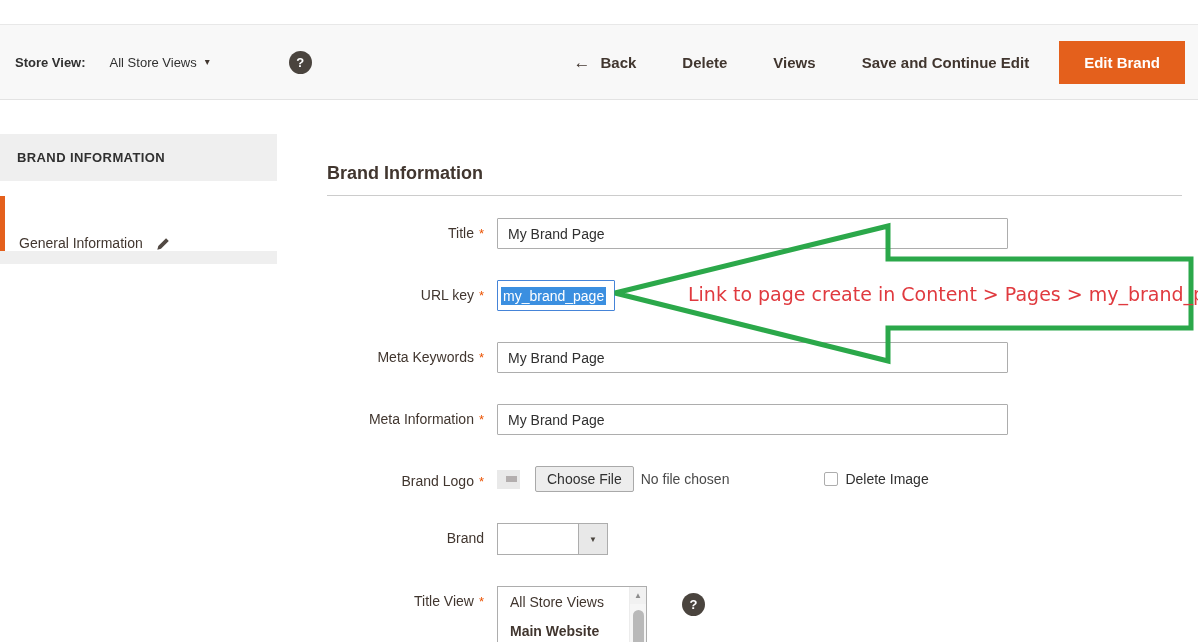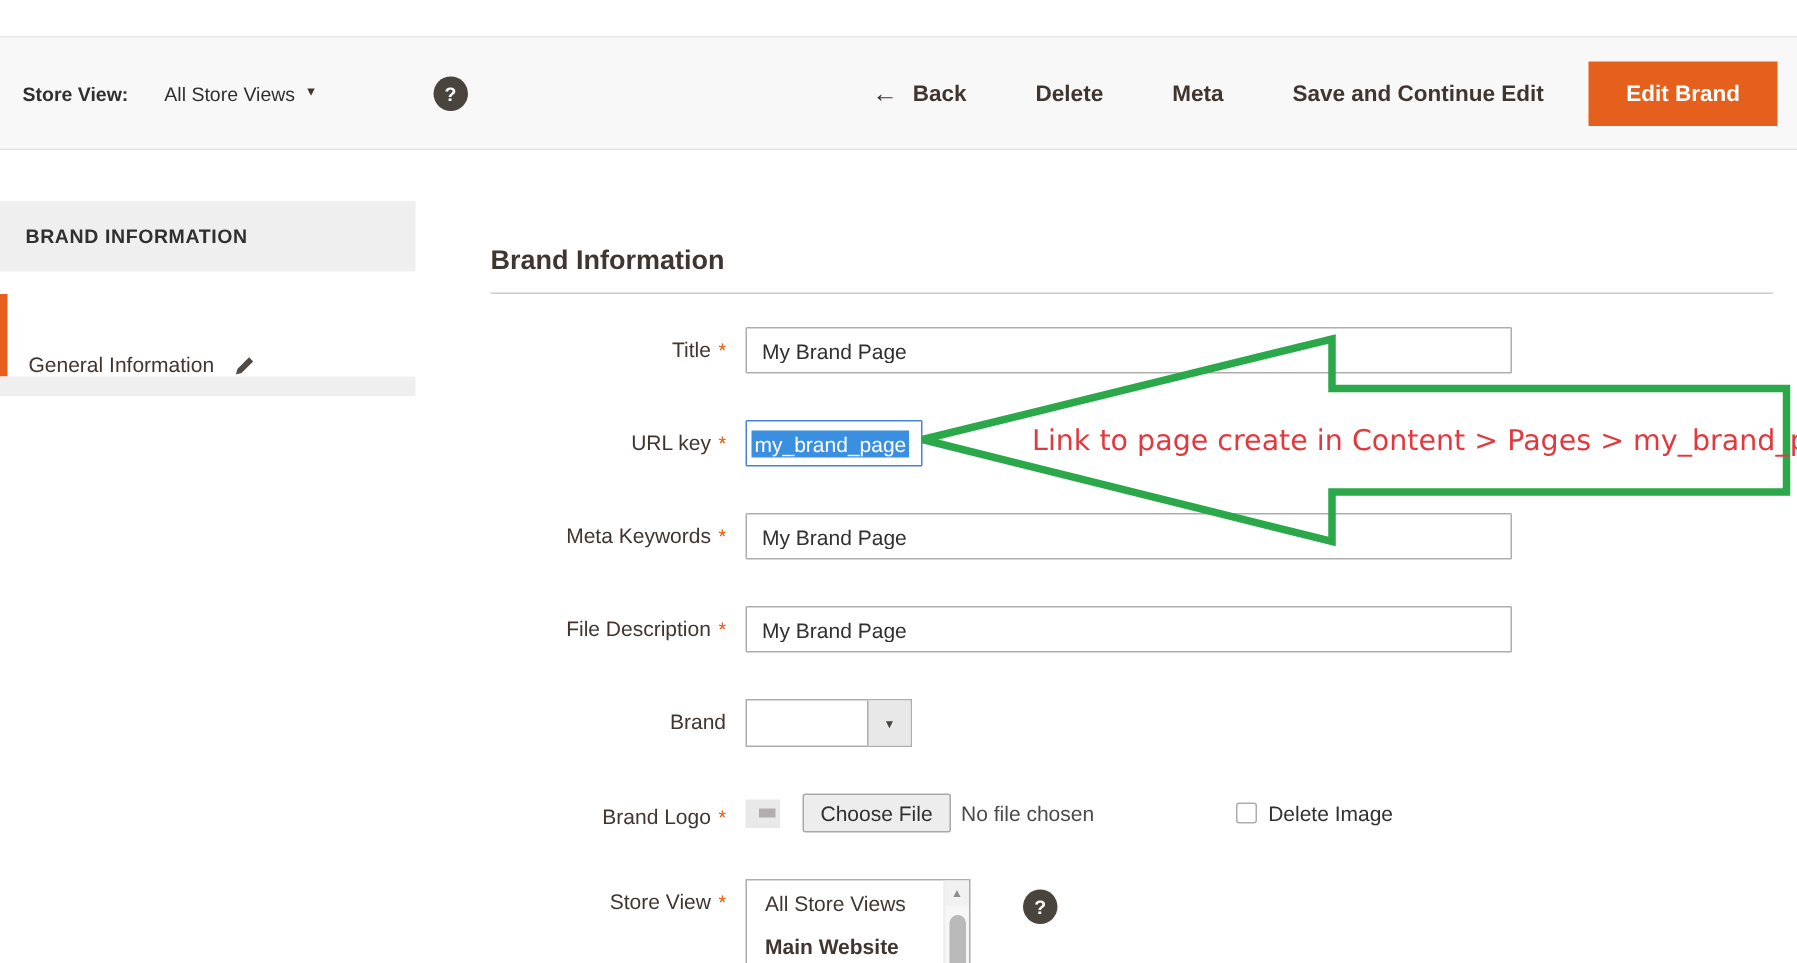--- a/index.html
+++ b/index.html
@@ -143,21 +143,21 @@
       <span class="caret-down">▾</span>
     </div>
     <div class="help-badge">?</div>
 
     <div class="actions">
       <button class="action-link">
         <span class="back-arrow">←</span>
         <span>Back</span>
       </button>
       <button class="action-link">Delete</button>
-      <button class="action-link">Meta</button>
+      <button class="action-link">Views</button>
       <button class="action-link">Save and Continue Edit</button>
       <button class="btn-primary">Edit Brand</button>
     </div>
   </div>
 
   <div class="sidenav">
     <div class="sidenav-header">BRAND INFORMATION</div>
     <div class="sidenav-item">
       <span class="sidenav-item-label">General Information</span>
       <span class="pencil-icon">
@@ -198,59 +198,59 @@
         <div class="label-col">
           <span>Meta Keywords</span><span class="req">*</span>
         </div>
         <div class="input-col">
           <input class="txt" type="text" value="My Brand Page" style="">
         </div>
       </div>
 
       <div class="row">
         <div class="label-col">
-          <span>File Description</span><span class="req">*</span>
+          <span>Meta Information</span><span class="req">*</span>
         </div>
         <div class="input-col">
           <input class="txt" type="text" value="My Brand Page" style="">
-        </div>
-      </div>
-
-      <div class="row">
-        <div class="label-col">
-          <span>Brand</span>
-        </div>
-        <div class="input-col">
-          <div class="select-box">
-            <span class="select-value"></span>
-            <span class="select-btn">
-              <span class="select-caret">▼</span>
-            </span>
-          </div>
         </div>
       </div>
 
       <div class="row logo-row">
         <div class="label-col">
           <span>Brand Logo</span><span class="req">*</span>
         </div>
         <div class="input-col">
           <div class="thumb"></div>
           <button class="choose-file">Choose File</button>
           <span class="no-file">No file chosen</span>
           <span class="delete-wrap">
             <input type="checkbox" class="checkbox" style="">
             <span class="delete-label">Delete Image</span>
           </span>
         </div>
       </div>
 
       <div class="row">
         <div class="label-col">
-          <span>Store View</span><span class="req">*</span>
+          <span>Brand</span>
+        </div>
+        <div class="input-col">
+          <div class="select-box">
+            <span class="select-value"></span>
+            <span class="select-btn">
+              <span class="select-caret">▼</span>
+            </span>
+          </div>
+        </div>
+      </div>
+
+      <div class="row">
+        <div class="label-col">
+          <span>Title View</span><span class="req">*</span>
         </div>
         <div class="input-col" style="align-items:flex-start;">
           <div class="listbox">
             <div class="option">All Store Views</div>
             <div class="option bold">Main Website</div>
             <div class="lb-scrollbar">
               <div class="sb-up">▲</div>
               <div class="sb-thumb"></div>
             </div>
           </div>

